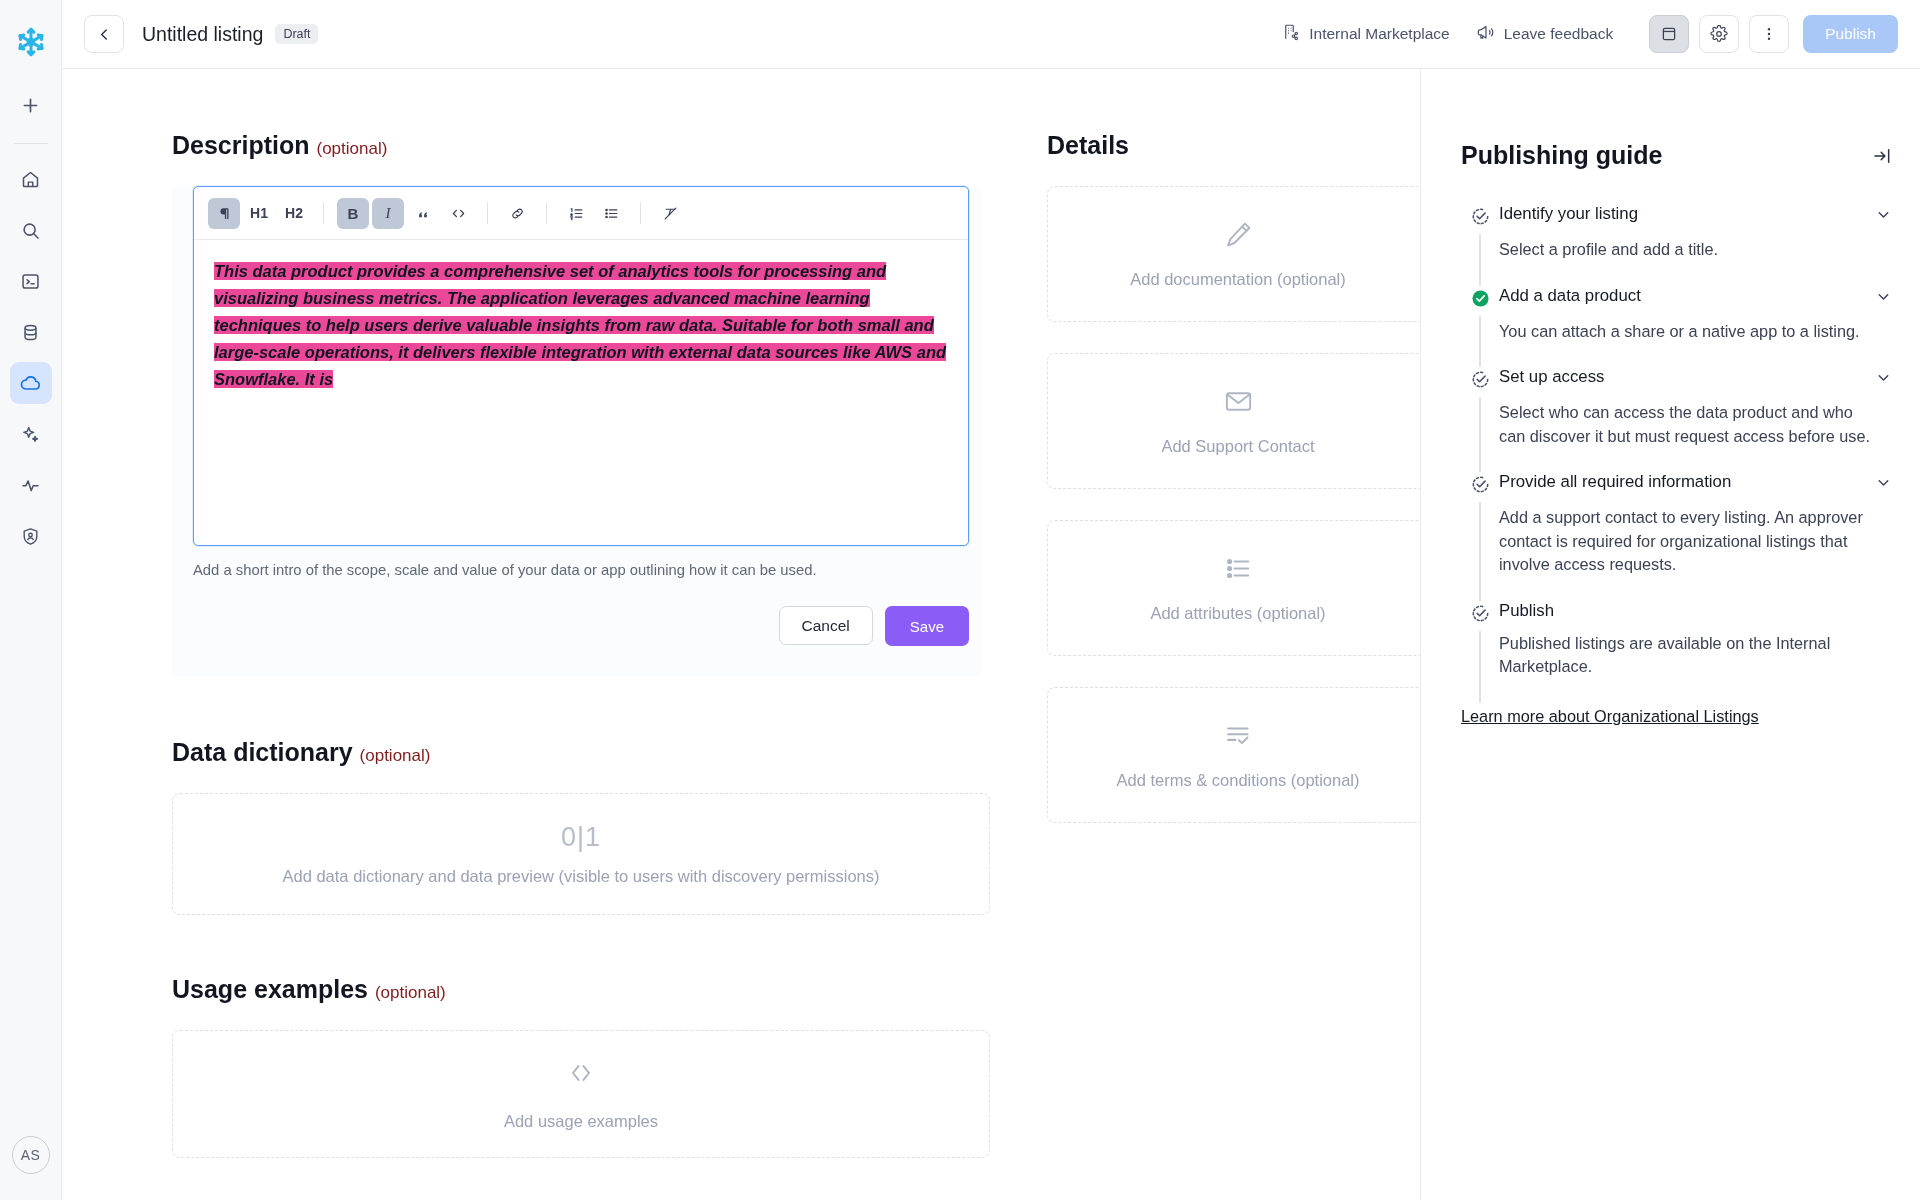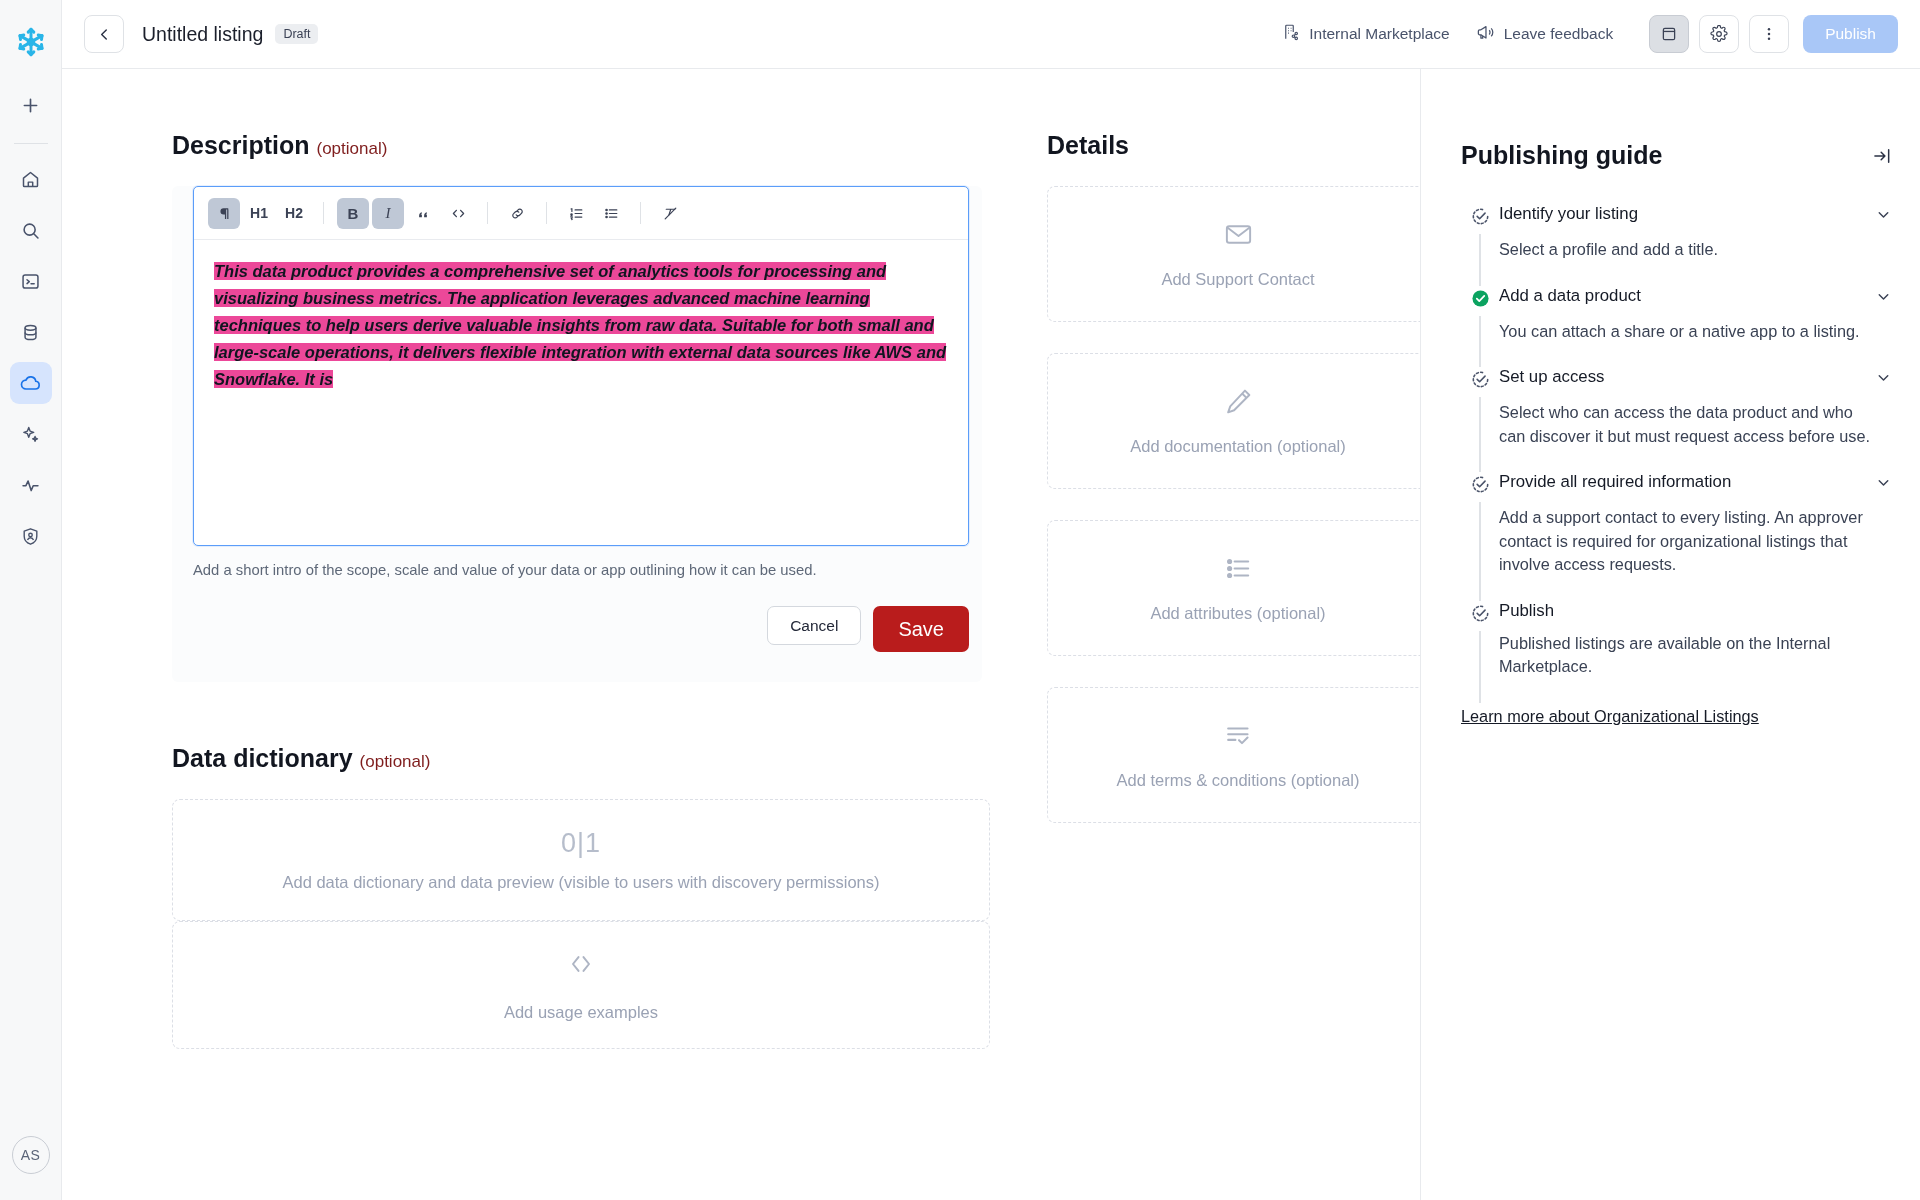--- a/index.html
+++ b/index.html
@@ -116,22 +116,22 @@
   }
   .form-actions {
     width: 776px; margin-left: 21px; display: flex; justify-content: flex-end;
     gap: 12px; margin-top: 28px;
   }
   .btn-cancel {
     height: 39px; padding: 0 22px; border: 1px solid #d4d8de; border-radius: 7px;
     background: #fff; color: #232838; font-size: 15.5px; cursor: pointer; font-family: inherit;
   }
   .btn-save {
-    height: 46px; padding: 0 25px; border: none; border-radius: 7px;
-    background: #b91c1c; color: #fff; font-size: 20px; cursor: pointer; font-family: inherit;
+    height: 40px; padding: 0 25px; border: none; border-radius: 7px;
+    background: #8b5cf6; color: #fff; font-size: 15px; cursor: pointer; font-family: inherit;
   }
 
   .dropzone {
     width: 818px; border: 1.5px dashed #dcdfe6; border-radius: 8px;
     display: flex; flex-direction: column; align-items: center; justify-content: center;
     color: #9aa2b4; cursor: pointer; background: #fff;
   }
   .dropzone .dz-label { font-size: 16.5px; color: #9aa2b4; }
   .dz-icon { margin-bottom: 20px; color: #aeb5c4; }
 
@@ -393,51 +393,55 @@
             <span>Data dictionary</span>
             <small>(optional)</small>
           </h2>
           <div class="dropzone" style="height:122px;">
             <div class="dz-icon" style="font-size:27px;color:#b6bdcb;margin-bottom:14px;letter-spacing:1px;text-align:right;">
               <span>0|1</span>
             </div>
             <div class="dz-label">Add data dictionary and data preview (visible to users with discovery permissions)</div>
           </div>
 
+          <h2 class="section-h" style="margin-top:60px;">
+            <span>Usage examples</span>
+            <small>(optional)</small>
+          </h2>
           <div class="dropzone" style="height:128px;">
             <div class="dz-icon">
               <svg width="30" height="30" viewBox="0 0 24 24" fill="none" stroke="currentColor" stroke-width="1.6" stroke-linecap="round" stroke-linejoin="round">
                   <path d="M10 6.5L5.6 12 10 17.5M14 6.5L18.4 12 14 17.5"></path>
                 </svg>
             </div>
             <div class="dz-label">Add usage examples</div>
           </div>
         </section>
 
         <section class="details-pane">
           <h2 class="section-h">Details</h2>
+
+          <div class="detail-card">
+            <div class="dc-icon">
+              <svg width="31" height="31" viewBox="0 0 24 24" fill="none" stroke="currentColor" stroke-width="1.5" stroke-linejoin="round">
+                  <path d="M17 3.6l3.4 3.4L8.6 18.8 4 20.4l1.6-4.6z"></path>
+                  <path d="M14.8 5.8l3.4 3.4"></path>
+                </svg>
+            </div>
+            <div class="dc-label">Add documentation (optional)</div>
+          </div>
 
           <div class="detail-card">
             <div class="dc-icon">
               <svg width="31" height="31" viewBox="0 0 24 24" fill="none" stroke="currentColor" stroke-width="1.5" stroke-linejoin="round">
                   <rect x="3" y="5.6" width="18" height="12.8" rx="1.8"></rect>
                   <path d="M3.6 6.8l8.4 6.3 8.4-6.3"></path>
                 </svg>
             </div>
             <div class="dc-label">Add Support Contact</div>
-          </div>
-
-          <div class="detail-card">
-            <div class="dc-icon">
-              <svg width="31" height="31" viewBox="0 0 24 24" fill="none" stroke="currentColor" stroke-width="1.5" stroke-linejoin="round">
-                  <path d="M17 3.6l3.4 3.4L8.6 18.8 4 20.4l1.6-4.6z"></path>
-                  <path d="M14.8 5.8l3.4 3.4"></path>
-                </svg>
-            </div>
-            <div class="dc-label">Add documentation (optional)</div>
           </div>
 
           <div class="detail-card">
             <div class="dc-icon">
               <svg width="31" height="31" viewBox="0 0 24 24" fill="none" stroke="currentColor" stroke-width="1.6" stroke-linecap="round">
                   <path d="M9 6.6h10.5M9 12h10.5M9 17.4h10.5"></path>
                   <circle cx="5.1" cy="6.6" r="1.2" fill="currentColor"></circle>
                   <circle cx="5.1" cy="12" r="1.2" fill="currentColor"></circle>
                   <circle cx="5.1" cy="17.4" r="1.2" fill="currentColor"></circle>
                 </svg>

